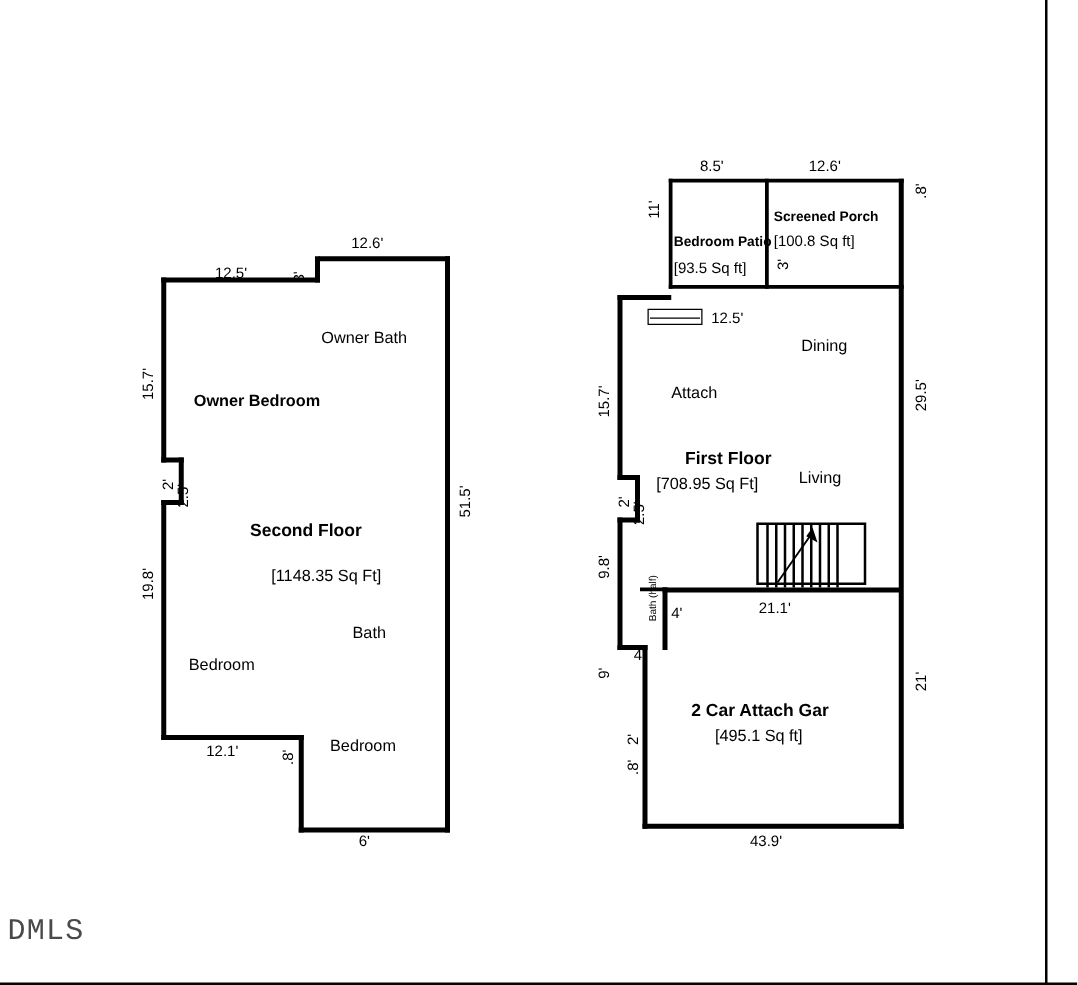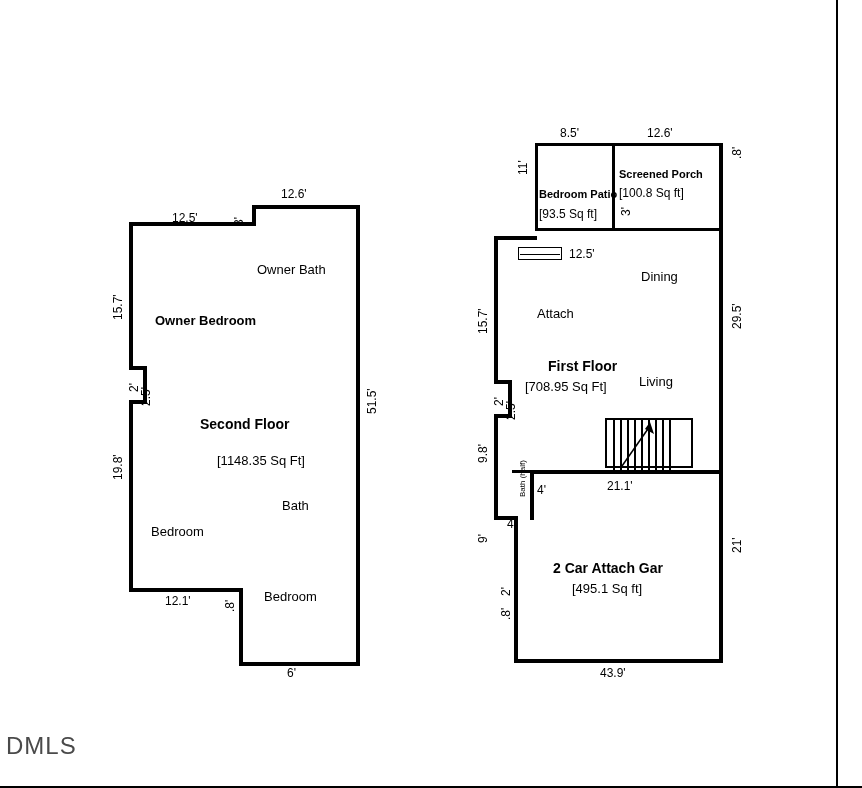--- a/index.html
+++ b/index.html
@@ -64,21 +64,21 @@
     font-size: 8px;
   }
   .rot90 {
     transform: rotate(-90deg);
     transform-origin: left top;
   }
   .watermark {
     position: absolute;
     left: 6px;
     top: 732px;
-    font-family: Liberation Sans, sans-serif;
+    font-family: Liberation Mono, monospace;
     font-size: 24px;
     color: #4a4a4a;
     letter-spacing: 1px;
   }
   .stairs-box {
     position: absolute;
     border: 2px solid #000000;
     box-sizing: border-box;
   }
   .stair-line {

